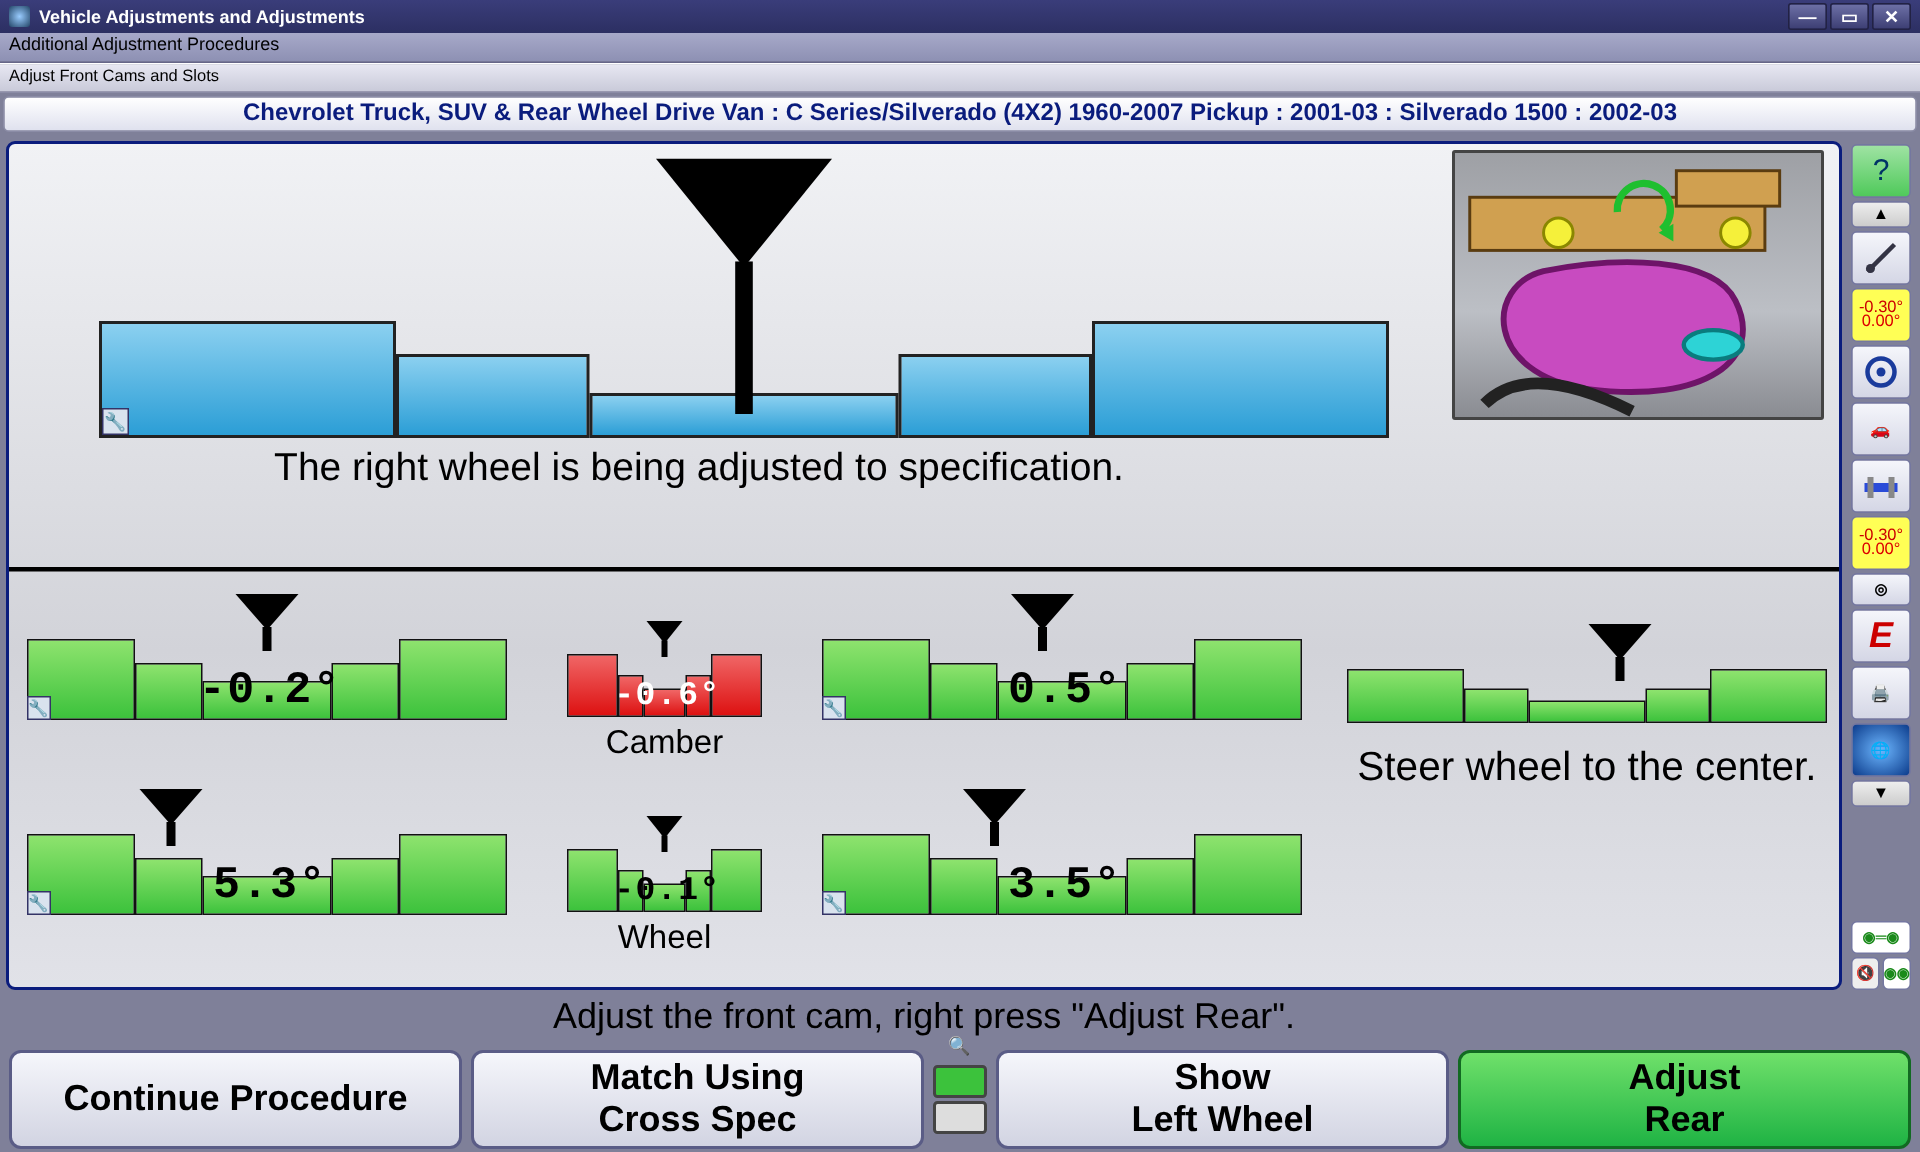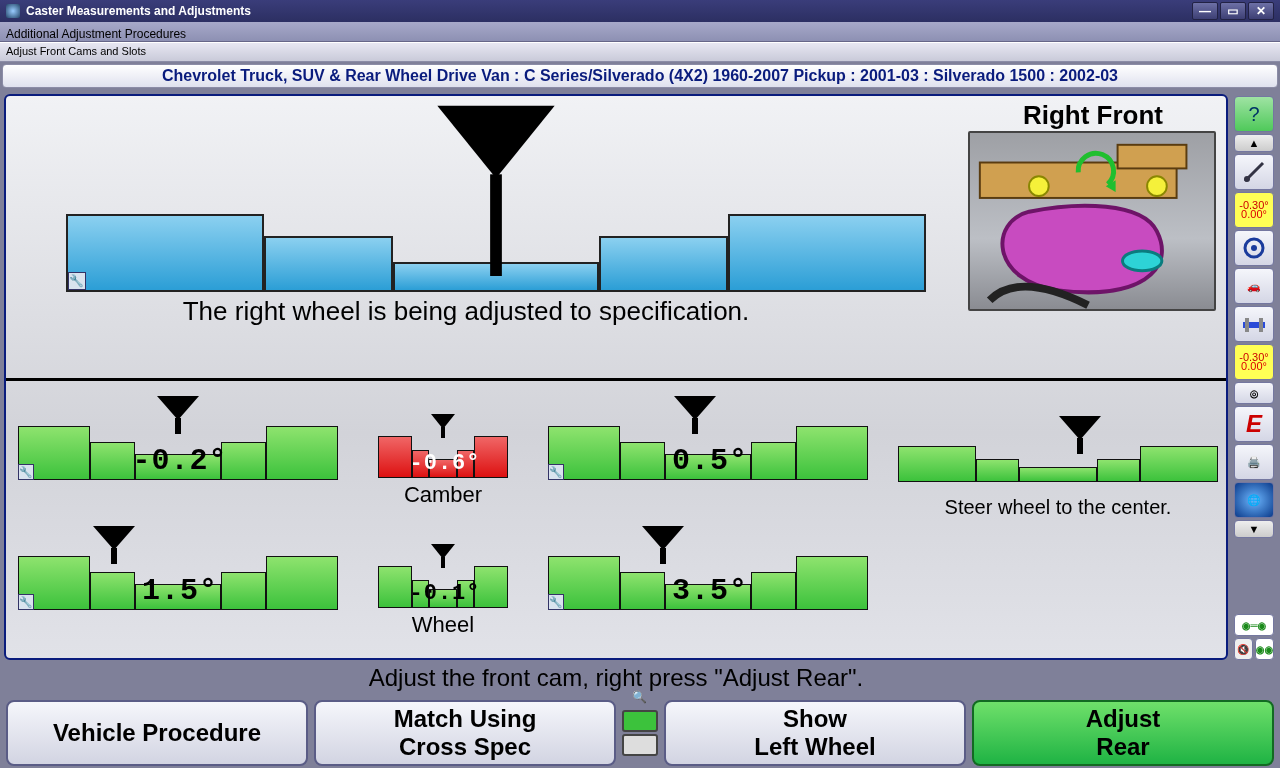--- a/index.html
+++ b/index.html
@@ -38,21 +38,21 @@
     font-size: 12px; font-weight: bold;
     border: 1px solid #222244;
     border-radius: 2px;
     cursor: pointer;
   }
   
   .menubar {
     height: 20px;
     background: linear-gradient(#a7a9c9,#8d90b3);
     color: #000;
-    display: flex; align-items: flex-end;
+    display: flex; align-items: flex-start;
     padding: 0 6px;
     font-size: 12px;
     border-bottom: 1px solid #666688;
   }
   .submenu {
     height: 20px;
     background: linear-gradient(#e7e7f2,#c9cad9);
     border-top: 1px solid #fff;
     border-bottom: 1px solid #8b8ca6;
     font-size: 11px;
@@ -179,21 +179,21 @@
     top:-32px; width:46px;
   }
   .gauge.small .garrow{ top:-24px; width:28px;}
   .gauge .glabel{ font-size:22px; margin-top:4px; color:#000;}
   .gauge .wrench{
     position:absolute; left:0; bottom:0; width:16px;height:16px;
     background:#d9e3ee;border:1px solid #336;font-size:11px;color:#145;
     display:flex;align-items:center;justify-content:center;
   }
   .steer-caption{
-    position:absolute; font-size:20px; color:#000; text-align:center;
+    position:absolute; font-size:27px; color:#000; text-align:center;
   }
 
   
   .instruction {
     position:absolute; left:4px; right:52px; bottom:76px; height:30px;
     text-align:center; color:#000; font-size:24px;
   }
   .btnbar {
     position:absolute; left:6px; right:6px; bottom:4px; height:66px;
     display:flex; gap:6px;
@@ -221,21 +221,21 @@
   .toggle .off{ background:#ddd;}
   .toggle .mag{
     position:absolute;width:14px;height:14px;top:-10px;left:10px;font-size:12px;
   }
 </style>
 </head>
 <body>
 
 <div class="titlebar">
   <div class="icon"></div>
-  <span>Caster Measurements and Adjustments</span>
+  <span>Vehicle Adjustments and Adjustments</span>
   <div class="spacer"></div>
   <div class="winbtns">
     <div class="winbtn">—</div>
     <div class="winbtn">▭</div>
     <div class="winbtn">✕</div>
   </div>
 </div>
 <div class="menubar">
   <span>Additional Adjustment Procedures</span>
 </div>
@@ -265,21 +265,20 @@
           <polygon points="10,6 130,6 70,80" fill="#000"></polygon>
           <rect x="64" y="76" width="12" height="110" fill="#000"></rect>
         </svg>
       </div>
     </div>
     <div class="topcaption">
       <span>The right wheel is being adjusted to specification.</span>
     </div>
 
     <div class="illus">
-      <div class="title">Right Front</div>
       <div class="pic">
         <svg viewBox="0 0 248 180">
           <rect x="10" y="30" width="200" height="36" fill="#d0a050" stroke="#5a3c10" stroke-width="2"></rect>
           <rect x="150" y="12" width="70" height="24" fill="#d0a050" stroke="#5a3c10" stroke-width="2"></rect>
           <path d="M60 80 C 20 90, 20 150, 90 160 C 170 170, 210 140, 190 100 C 175 70, 110 70, 60 80 Z" fill="#c84bc0" stroke="#6e1468" stroke-width="4"></path>
           <ellipse cx="175" cy="130" rx="20" ry="10" fill="#2dd3d6" stroke="#0a7c7e" stroke-width="3"></ellipse>
           <circle cx="70" cy="54" r="10" fill="#f5f03a" stroke="#8a8700" stroke-width="2"></circle>
           <circle cx="190" cy="54" r="10" fill="#f5f03a" stroke="#8a8700" stroke-width="2"></circle>
           <path d="M110 40 a18 18 0 1 1 30 12" fill="none" stroke="#1fbf2f" stroke-width="5"></path>
           <polygon points="138,54 148,48 148,60" fill="#1fbf2f"></polygon>
@@ -382,21 +381,21 @@
         </div>
         <div class="gbar">
           <div class="gsegs">
             <div class="gseg ggreen" style="flex:1;height:100%"></div>
             <div class="gseg ggreen" style="flex:.6;height:70%;align-self:flex-end"></div>
             <div class="gseg ggreen" style="flex:1.2;height:48%;align-self:flex-end"></div>
             <div class="gseg ggreen" style="flex:.6;height:70%;align-self:flex-end"></div>
             <div class="gseg ggreen" style="flex:1;height:100%"></div>
           </div>
           <div class="wrench">🔧</div>
-          <div class="val">1.5°</div>
+          <div class="val">5.3°</div>
         </div>
       </div>
 
       <div class="gauge small" style="left:360px;top:170px;width:130px;">
         <div class="garrow">
           <svg viewBox="0 0 28 26">
               <polygon points="2,2 26,2 14,17" fill="#000"></polygon>
               <rect x="12" y="15" width="4" height="11" fill="#000"></rect>
             </svg>
         </div>
@@ -478,21 +477,21 @@
       <div class="rtoolbtn mini" style="width:19px;background:#fff;color:#1a8a1a">◉◉</div>
     </div>
   </div>
 
   <div class="instruction">
     <span>Adjust the front cam, right press "Adjust Rear".</span>
   </div>
 
   <div class="btnbar">
     <div class="bigbtn">
-      <span>Vehicle Procedure</span>
+      <span>Continue Procedure</span>
     </div>
     <div class="bigbtn">
       <span>Match Using</span>
         <span>Cross Spec</span>
     </div>
     <div class="toggle" style="position:relative">
       <span class="mag">🔍</span>
       <div class="sw on"></div>
       <div class="sw off"></div>
     </div>

